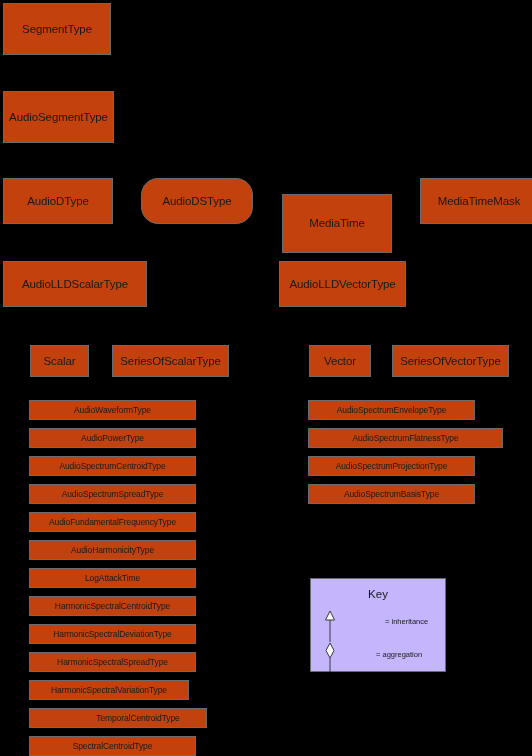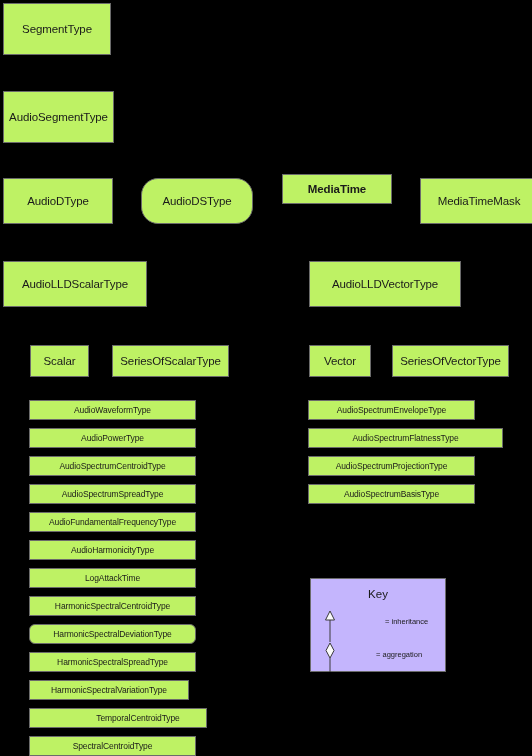--- a/index.html
+++ b/index.html
@@ -13,21 +13,21 @@
   #diagram {
     position: relative;
     width: 532px;
     height: 756px;
     background: #000000;
     overflow: hidden;
   }
   .node {
     position: absolute;
     box-sizing: border-box;
-    background: #bef264;
+    background: #c2410c;
     border: 1px solid #6b6b6b;
     color: #1a1a1a;
     display: flex;
     align-items: center;
     justify-content: center;
     text-align: right;
     line-height: 1.05;
     white-space: nowrap;
     letter-spacing: -0.1px;
   }
@@ -69,30 +69,30 @@
       </div>
       <div class="node big" style="left: 3px; top: 91px; width: 111px; height: 52px;">
         <span>AudioSegmentType</span>
       </div>
       <div class="node big" style="left: 3px; top: 178px; width: 110px; height: 46px;">
         <span>AudioDType</span>
       </div>
       <div class="node big" style="left: 141px; top: 178px; width: 112px; height: 46px; border-radius: 17px;">
         <span>AudioDSType</span>
       </div>
-      <div class="node big" style="left: 282px; top: 174px; width: 110px; height: 30px; font-weight: bold;">
+      <div class="node big" style="left: 282px; top: 194px; width: 110px; height: 59px;">
         <span>MediaTime</span>
       </div>
       <div class="node big" style="left: 420px; top: 178px; width: 118px; height: 46px;">
         <span>MediaTimeMask</span>
       </div>
       <div class="node big" style="left: 3px; top: 261px; width: 144px; height: 46px;">
         <span>AudioLLDScalarType</span>
       </div>
-      <div class="node big" style="left: 279px; top: 261px; width: 152px; height: 46px; margin-left: 30px;">
+      <div class="node big" style="left: 279px; top: 261px; width: 127px; height: 46px;">
         <span>AudioLLDVectorType</span>
       </div>
       <div class="node big" style="left: 30px; top: 345px; width: 59px; height: 32px;">
         <span>Scalar</span>
       </div>
       <div class="node big" style="left: 112px; top: 345px; width: 117px; height: 32px;">
         <span>SeriesOfScalarType</span>
       </div>
       <div class="node big" style="left: 309px; top: 345px; width: 62px; height: 32px;">
         <span>Vector</span>
@@ -117,21 +117,21 @@
       </div>
       <div class="node list" style="left: 29px; top: 540px; width: 167px; height: 20px;">
         <span>AudioHarmonicityType</span>
       </div>
       <div class="node list" style="left: 29px; top: 568px; width: 167px; height: 20px;">
         <span>LogAttackTime</span>
       </div>
       <div class="node list" style="left: 29px; top: 596px; width: 167px; height: 20px;">
         <span>HarmonicSpectralCentroidType</span>
       </div>
-      <div class="node list" style="left: 29px; top: 624px; width: 167px; height: 20px; border-radius: 6px;">
+      <div class="node list" style="left: 29px; top: 624px; width: 167px; height: 20px;">
         <span>HarmonicSpectralDeviationType</span>
       </div>
       <div class="node list" style="left: 29px; top: 652px; width: 167px; height: 20px;">
         <span>HarmonicSpectralSpreadType</span>
       </div>
       <div class="node list" style="left: 29px; top: 680px; width: 160px; height: 20px;">
         <span>HarmonicSpectralVariationType</span>
       </div>
       <div class="node list" style="left: 29px; top: 708px; width: 178px; height: 20px; padding-left: 40px;">
         <span>TemporalCentroidType</span>

